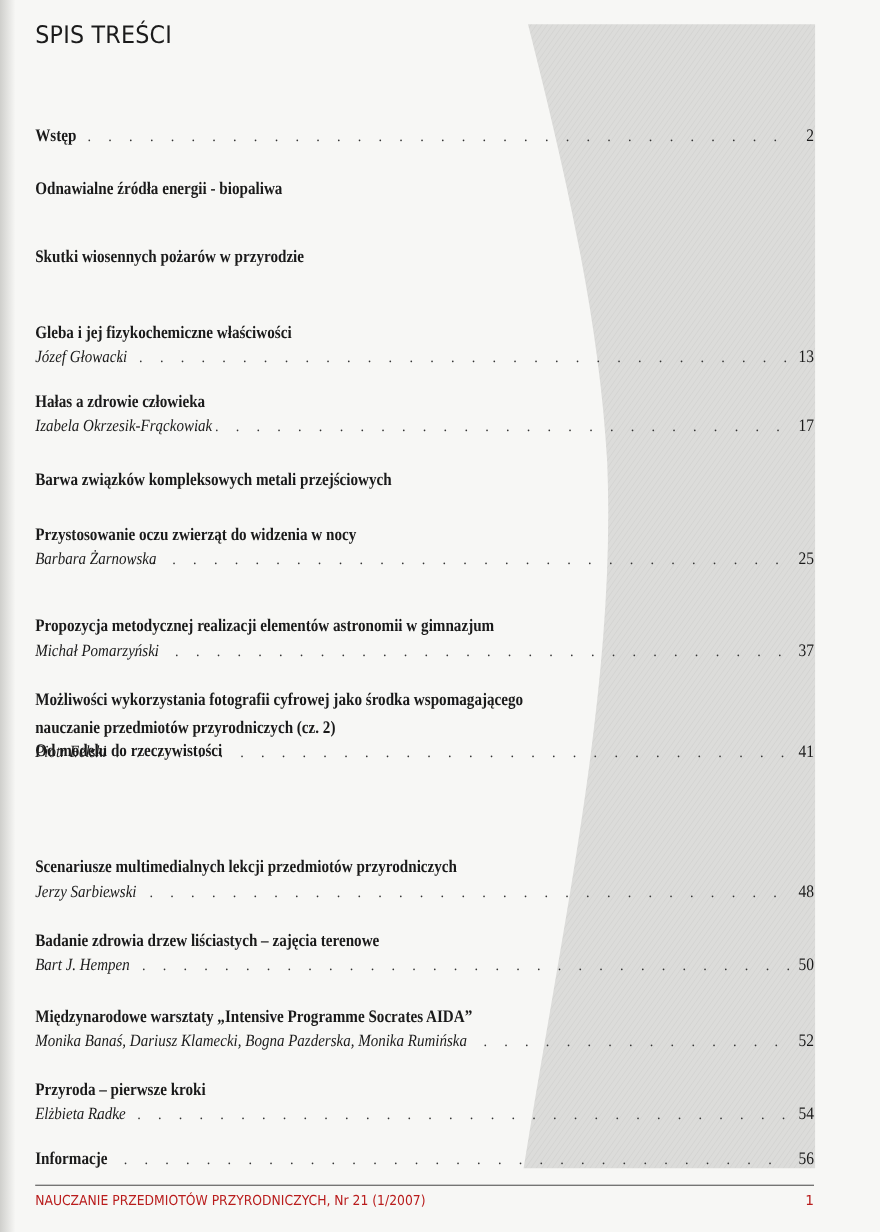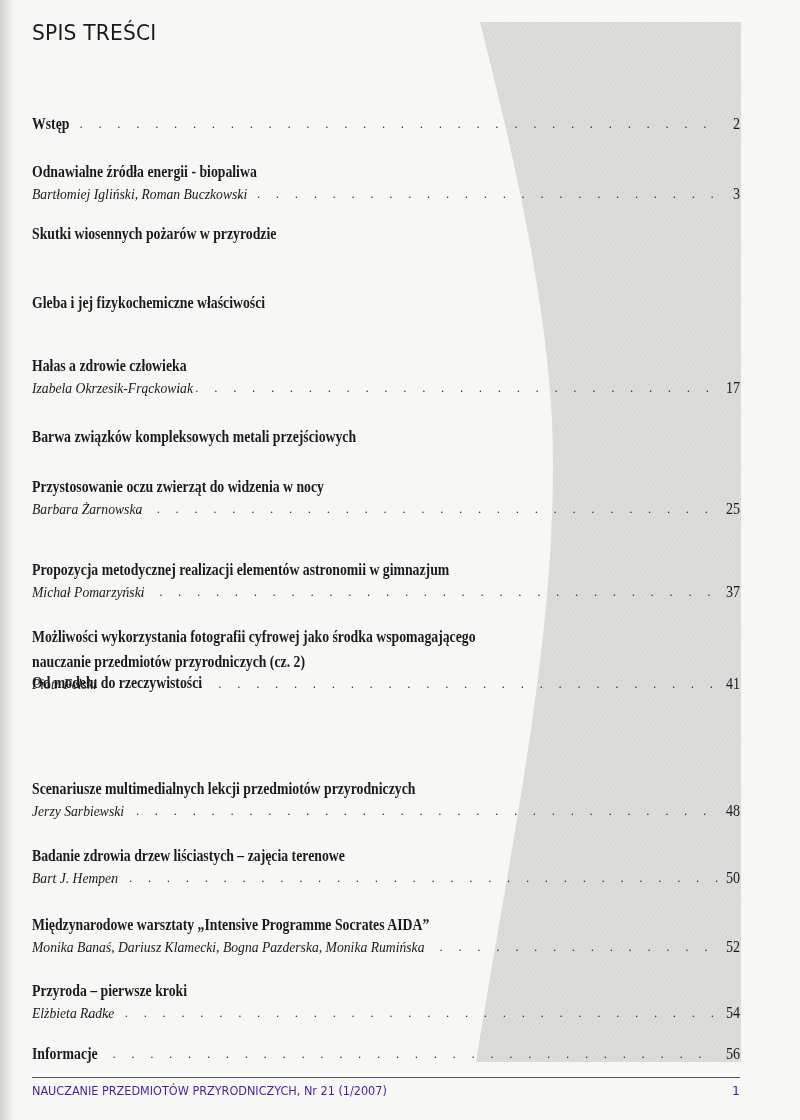--- a/index.html
+++ b/index.html
@@ -117,21 +117,21 @@
     }
     .footer {
       position: absolute;
       left: 32px;
       top: 1083px;
       width: 708px;
       display: flex;
       justify-content: space-between;
       font-family: "DejaVu Sans", sans-serif;
       font-size: 12.5px;
-      color: #4c1d95;
+      color: #b91c1c;
     }
     .footer .journal {
       transform: scaleX(0.9);
       transform-origin: left center;
       white-space: nowrap;
     }
   </style>
 </head>
 <body>
 
@@ -155,33 +155,33 @@
     <div class="entry" style="top:113px">
       <div class="leader-line">
         <span class="label bold">Wstęp</span>
         <span class="dots"></span>
         <span class="page-num">2</span>
       </div>
     </div>
 
     <div class="entry" style="top:161px">
       <div class="entry-title">Odnawialne źródła energii - biopaliwa</div>
-      <div class="leader-line">
-        <span class="label author">Bartłomiej Igliński, Roman Buczkowski</span>
-        <span class="dots"></span>
-        <span class="page-num">3</span>
-      </div>
     </div>
 
     <div class="entry" style="top:223px">
       <div class="entry-title">Skutki wiosennych pożarów w przyrodzie</div>
     </div>
 
     <div class="entry" style="top:292px">
       <div class="entry-title">Gleba i jej fizykochemiczne właściwości</div>
+      <div class="leader-line">
+        <span class="label author">Józef Głowacki</span>
+        <span class="dots"></span>
+        <span class="page-num">13</span>
+      </div>
     </div>
 
     <div class="entry" style="top:355px">
       <div class="entry-title">Hałas a zdrowie człowieka</div>
       <div class="leader-line">
         <span class="label author">Izabela Okrzesik-Frąckowiak</span>
         <span class="dots"></span>
         <span class="page-num">17</span>
       </div>
     </div>

